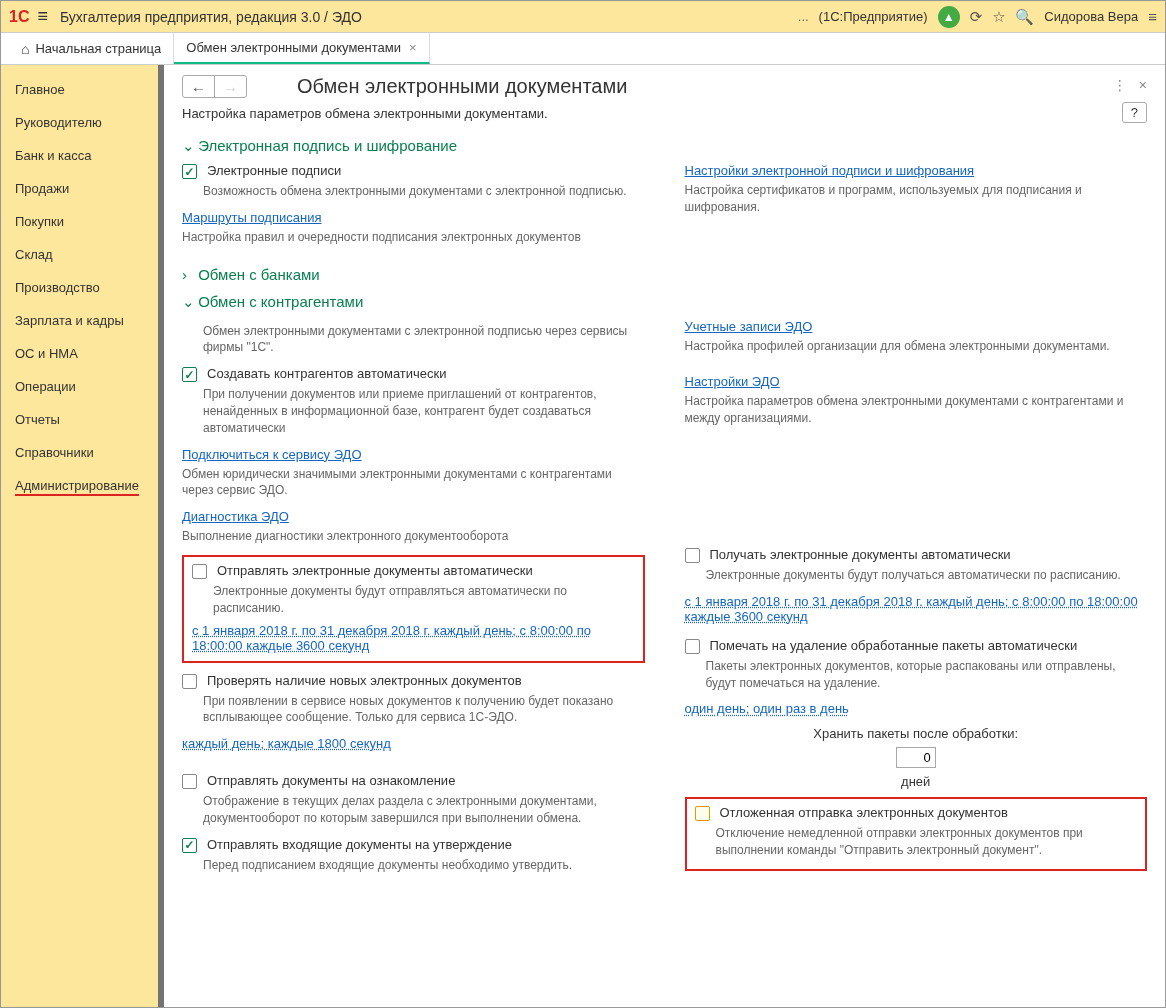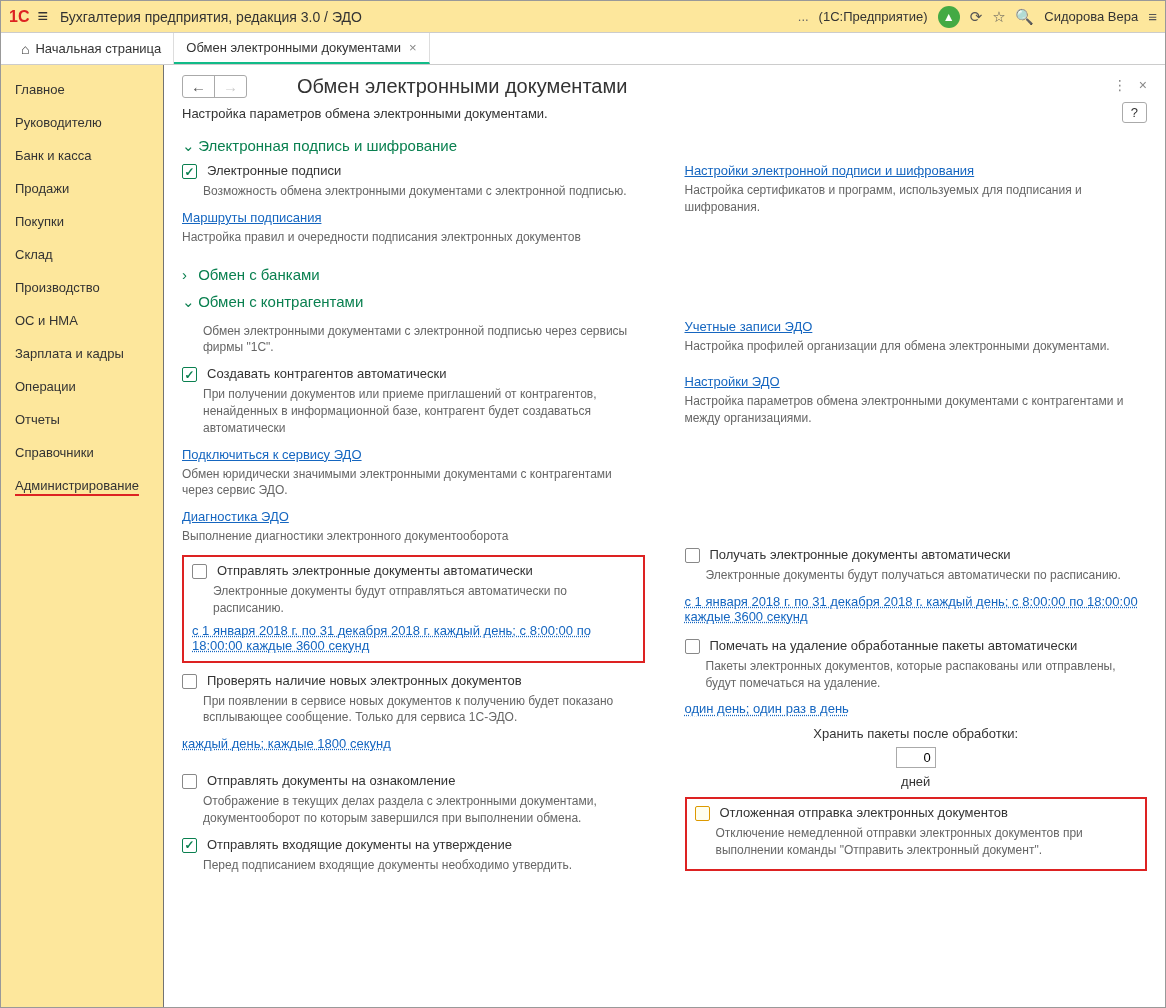--- a/index.html
+++ b/index.html
@@ -13,21 +13,21 @@
 .topbar .right .dots { color: #666; }
 .topbar .right .prod { }
 .topbar .right .circ { width: 22px; height: 22px; border-radius: 50%; background: #4a4; display: inline-flex; align-items: center; justify-content: center; color: #fff; font-size: 12px; }
 .topbar .right .ico { cursor: pointer; font-size: 15px; color: #555; }
 .tabsbar { height: 32px; background: #fff; border-bottom: 1px solid #ccc; display: flex; align-items: stretch; padding-left: 8px; }
 .tabsbar .tab { display: flex; align-items: center; padding: 0 12px; border-right: 1px solid #ddd; font-size: 13px; cursor: pointer; }
 .tabsbar .tab .home { margin-right: 6px; font-size: 14px; }
 .tabsbar .tab.active { border-bottom: 2px solid #1b8; }
 .tabsbar .tab .close { margin-left: 8px; color: #888; }
 .body { display: flex; height: calc(100% - 64px); }
-.sidebar { width: 163px; background: #fde79c; border-right: 1px solid #737373; padding-top: 8px; }
+.sidebar { width: 163px; background: #fde79c; border-right: 6px solid #737373; padding-top: 8px; }
 .sidebar .item { padding: 9px 14px; cursor: pointer; font-size: 13px; }
 .sidebar .item.active { text-decoration: underline; text-decoration-color: #d22; text-decoration-thickness: 2px; text-underline-offset: 4px; }
 .main { flex: 1; padding: 10px 18px; overflow: auto; position: relative; }
 .mainhead { display: flex; align-items: center; margin-bottom: 8px; }
 .mainhead .navbtns { display: flex; border: 1px solid #aaa; border-radius: 3px; margin-right: 20px; }
 .mainhead .navbtns span { padding: 2px 8px; cursor: pointer; font-size: 15px; color: #555; }
 .mainhead .navbtns span:first-child { border-right: 1px solid #aaa; }
 .mainhead h1 { font-size: 20px; font-weight: normal; flex: 0 0 auto; margin-left: 30px; }
 .mainhead .right-ico { position: absolute; right: 18px; top: 12px; display: flex; gap: 12px; }
 .mainhead .right-ico span { cursor: pointer; color: #888; font-size: 14px; }
@@ -86,22 +86,22 @@
 
 <div class="body">
   <div class="sidebar">
     <div class="item">Главное</div>
     <div class="item">Руководителю</div>
     <div class="item">Банк и касса</div>
     <div class="item">Продажи</div>
     <div class="item">Покупки</div>
     <div class="item">Склад</div>
     <div class="item">Производство</div>
+    <div class="item">Зарплата и кадры</div>
     <div class="item">ОС и НМА</div>
-    <div class="item">Зарплата и кадры</div>
     <div class="item">Операции</div>
     <div class="item">Отчеты</div>
     <div class="item">Справочники</div>
     <div class="item active">Администрирование</div>
   </div>
 
   <div class="main">
     <div class="mainhead">
       <div class="navbtns">
         <span>←</span>

